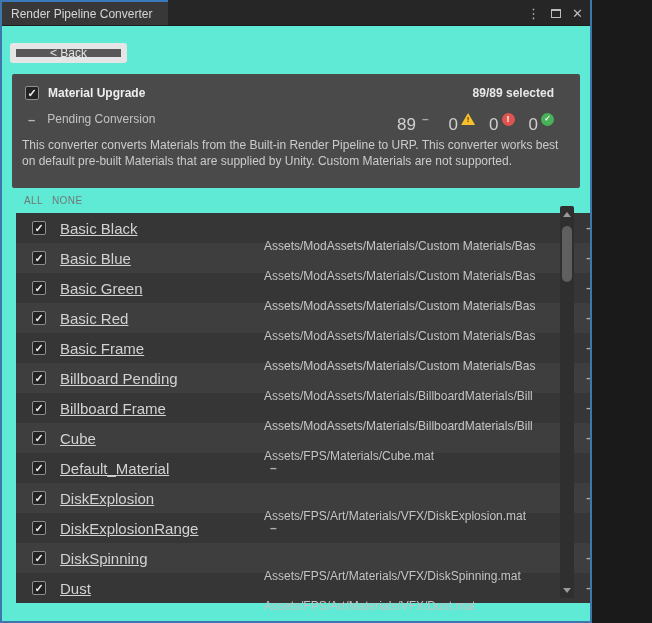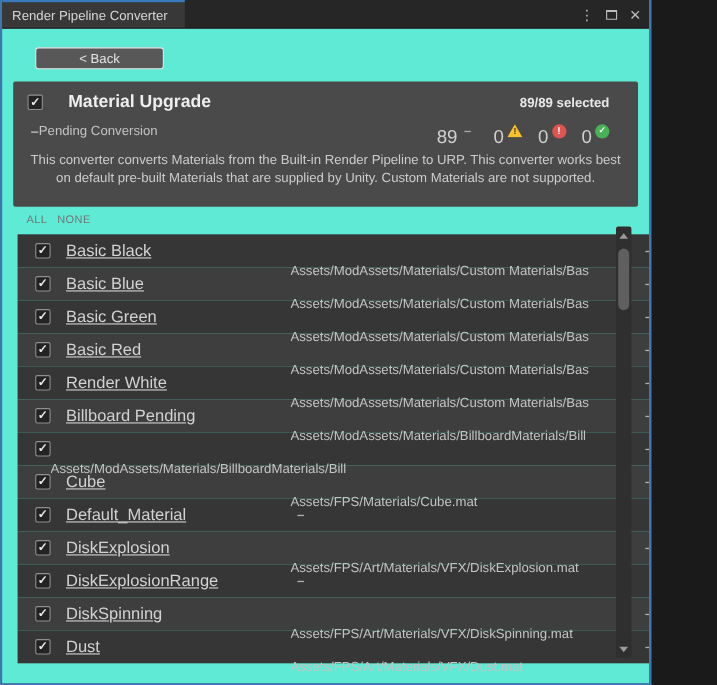--- a/index.html
+++ b/index.html
@@ -28,42 +28,42 @@
   .titlebar-icons {
     margin-left:auto; display:flex; align-items:center; gap:11px;
     padding-right:9px; padding-top:2px; color:#bcbcbc;
   }
   .kebab { font-size:13px; letter-spacing:0; line-height:1; cursor:default; }
   .maxbox { width:10px; height:9px; border:1.5px solid #bcbcbc; border-top-width:2.5px; }
   .closex { font-size:13px; line-height:1; }
 
   
   .back-btn {
-    position:absolute; left:30px; top:43px; width:117px; height:20px;
-    background:#585858; border:1px solid #e5e5e5; border-radius:3px;
+    position:absolute; left:8px; top:43px; width:117px; height:20px;
+    background:#585858; border:6px solid #e5e5e5; border-radius:3px;
     color:#e4e4e4; font-size:12px; display:flex; align-items:center; justify-content:center;
     cursor:default;
   }
 
   
   .panel {
     position:absolute; left:10px; right:10px; top:74px; height:114px;
     background:#4A4A4A; border-radius:2px;
   }
   .panel-header {
     display:flex; align-items:center; height:32px; padding:0 26px 0 13px; padding-top:6px;
   }
-  .panel-header .title { color:#eeeeee; font-size:16px; font-weight:bold; margin-left:23px; }
+  .panel-header .title { color:#eeeeee; font-size:12px; font-weight:bold; margin-left:9px; }
   .panel-header .selected { margin-left:auto; color:#e8e8e8; font-size:12px; font-weight:bold; }
 
   .pending-row {
     display:flex; align-items:center; height:26px; padding:0 26px 0 16px;
   }
   .minus-icon { color:#b8b8b8; font-size:13px; font-weight:bold; line-height:1; }
-  .pending-label { color:#c2c2c2; font-size:12px; }
+  .pending-label { color:#c2c2c2; font-size:12px; margin-left:12px; }
   .pending-counts { margin-left:auto; display:flex; align-items:center; gap:4px; }
   .count-num { color:#cfcfcf; font-size:17px;margin-top:11px; }
   .count-dash { color:#a8a8a8; font-size:12px; font-weight:bold; margin:0 6px 0 2px; }
   .count-group { display:flex; align-items:center; gap:3px; margin-left:10px; }
 
   .warn-tri {
     width:14px; height:12px; background:#F8C12B;
     clip-path:polygon(50% 0, 100% 100%, 0 100%);
     display:flex; align-items:flex-end; justify-content:center;
     color:#4a3500; font-size:8px; font-weight:bold; line-height:11px;
@@ -73,21 +73,21 @@
     display:flex; align-items:center; justify-content:center;
     color:#fff; font-size:9px; font-weight:bold; line-height:1;
   }
   .ok-circ {
     width:13px; height:13px; background:#47B257; border-radius:50%;
     display:flex; align-items:center; justify-content:center;
     color:#fff; font-size:8px; font-weight:bold; line-height:1;
   }
 
   .panel-desc {
-    padding:5px 10px 0 10px; color:#cccccc; font-size:12px; line-height:16px;text-align:center;
+    padding:5px 10px 0 10px; color:#cccccc; font-size:12px; line-height:16px;
   }
 
   
   .sel-links {
     position:absolute; left:22px; top:195px; display:flex; gap:9px;
     color:#757575; font-size:10px; letter-spacing:0.4px;
   }
   .sel-links span { cursor:default; }
 
   
@@ -216,36 +216,37 @@
           <span class="check">✓</span>
         </span>
         <span class="cell-name">Basic Red</span>
         <span class="cell-path">Assets/ModAssets/Materials/Custom Materials/Bas</span>
         <span class="cell-dash">–</span>
       </div>
       <div class="row odd">
         <span class="cb">
           <span class="check">✓</span>
         </span>
-        <span class="cell-name">Render White</span>
+        <span class="cell-name">Basic Frame</span>
         <span class="cell-path">Assets/ModAssets/Materials/Custom Materials/Bas</span>
         <span class="cell-dash">–</span>
       </div>
       <div class="row even">
         <span class="cb">
           <span class="check">✓</span>
         </span>
         <span class="cell-name">Billboard Pending</span>
         <span class="cell-path">Assets/ModAssets/Materials/BillboardMaterials/Bill</span>
         <span class="cell-dash">–</span>
       </div>
       <div class="row odd">
         <span class="cb">
           <span class="check">✓</span>
         </span>
+        <span class="cell-name">Billboard Frame</span>
         <span class="cell-path">Assets/ModAssets/Materials/BillboardMaterials/Bill</span>
         <span class="cell-dash">–</span>
       </div>
       <div class="row even">
         <span class="cb">
           <span class="check">✓</span>
         </span>
         <span class="cell-name">Cube</span>
         <span class="cell-path">Assets/FPS/Materials/Cube.mat</span>
         <span class="cell-dash">–</span>

